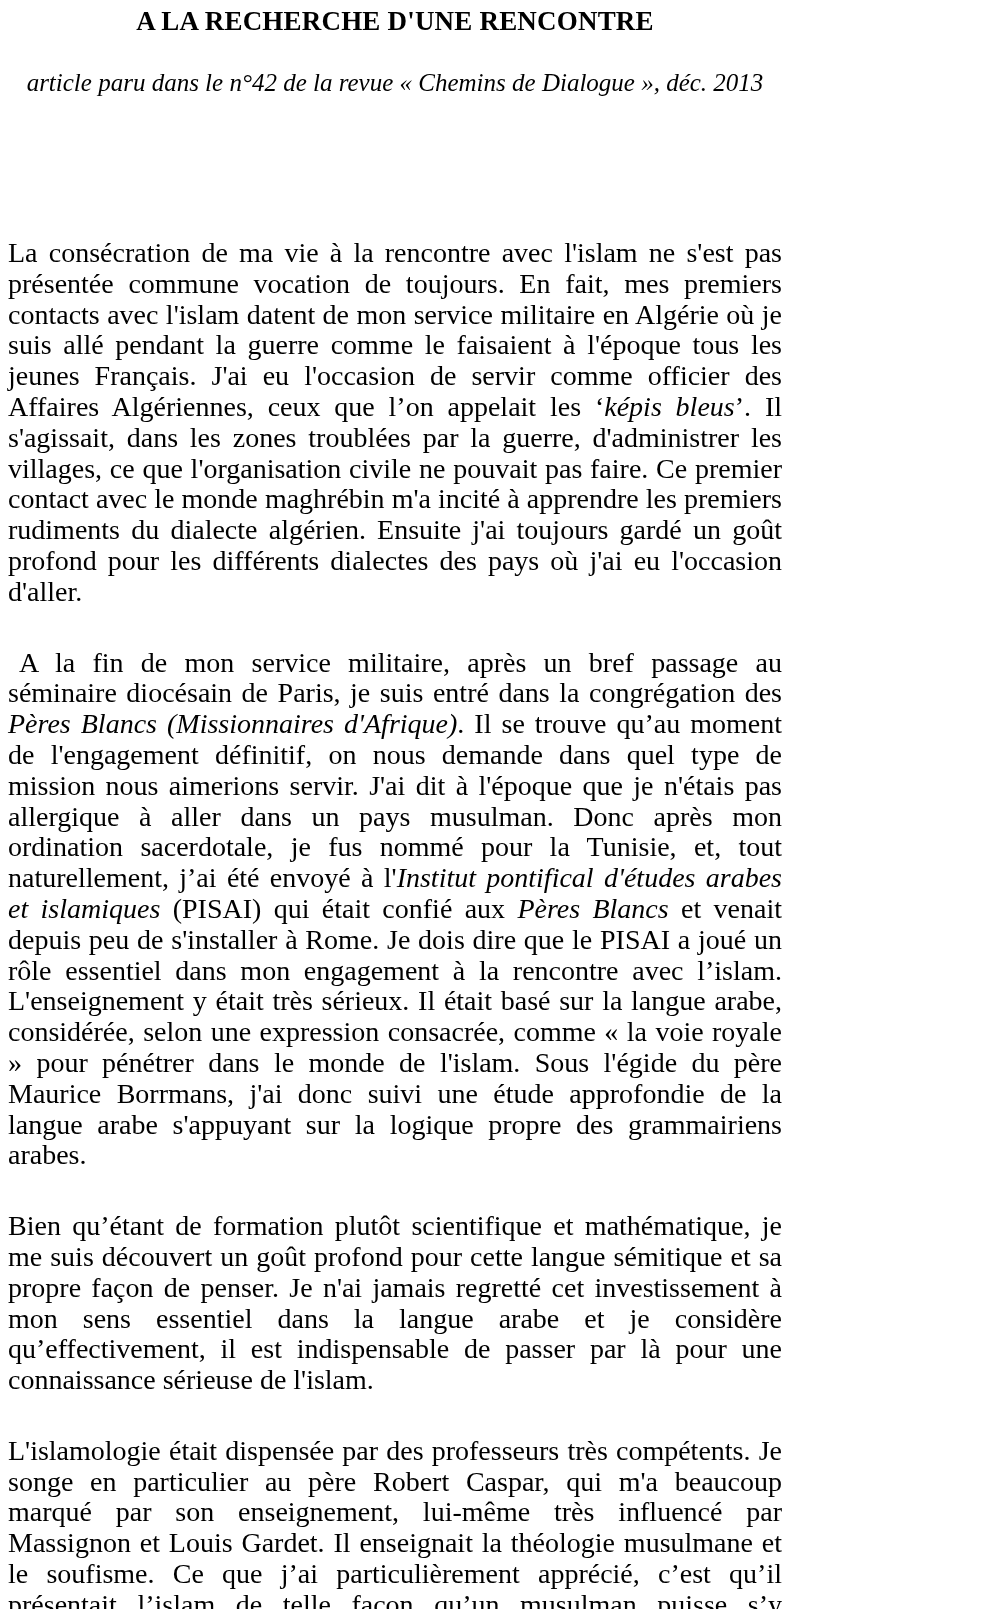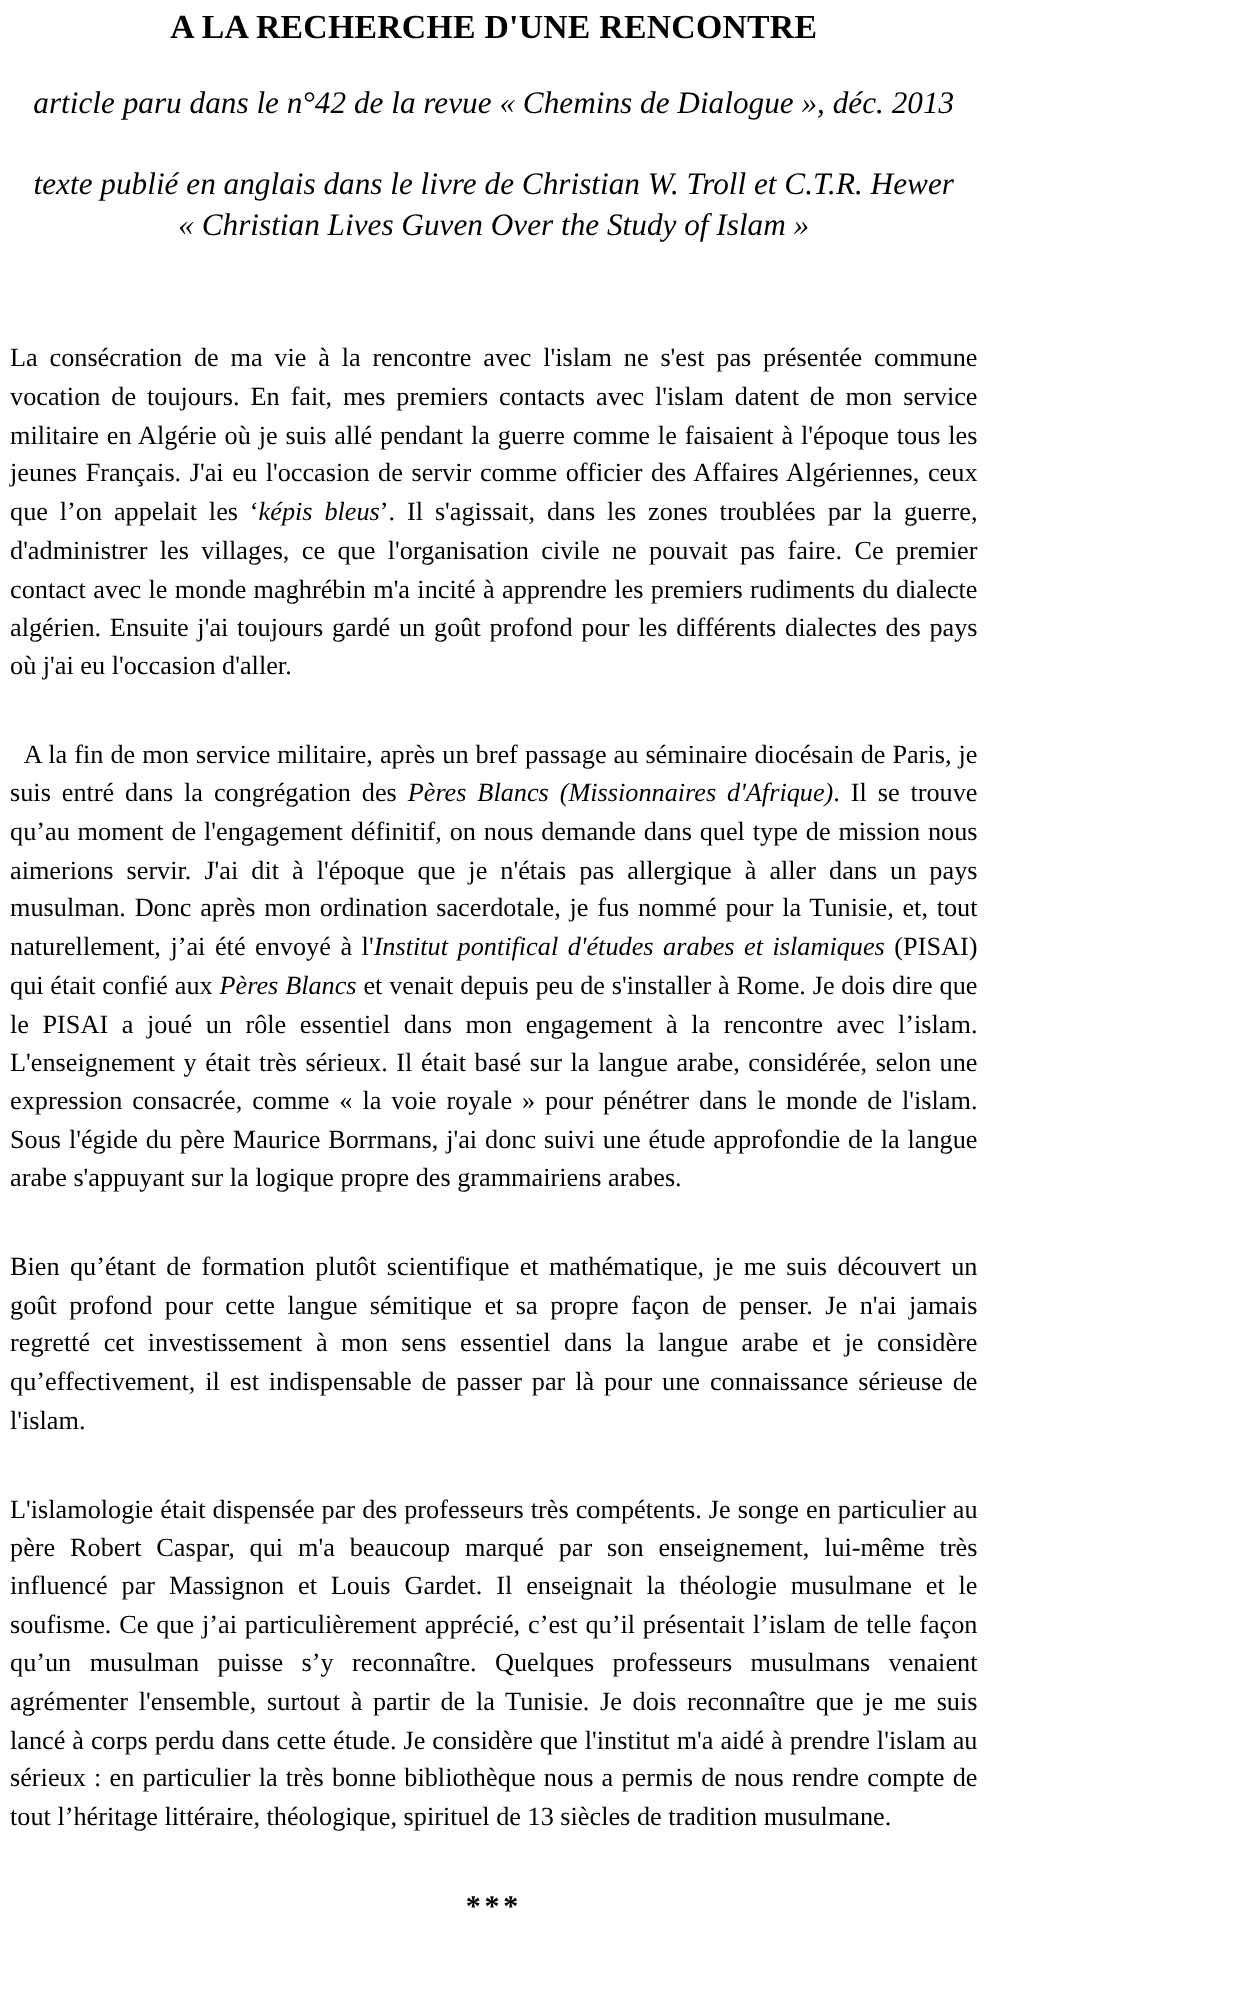--- a/index.html
+++ b/index.html
@@ -31,21 +31,21 @@
     font-style: italic;
     font-size: 25px;
     line-height: 33px;
     text-align: center;
     font-weight: normal;
   }
   .subtitle.ref   { margin-top: 28px; }
   .subtitle.publ  { margin-top: 32px; }
   .body-par {
     margin: 40px 0 0 0;
-    font-size: 21px;
+    font-size: 28px;
     line-height: 30.8px;
     text-align: justify;
   }
   .body-par.first { margin-top: 74px; }
   .body-par.indent { text-indent: 11px; }
   .it { font-style: italic; }
   .stars {
     margin: 42px 0 0 0;
     text-align: center;
     font-size: 24px;
@@ -56,22 +56,21 @@
 </style>
 </head>
 <body>
 
 <main class="page">
   <h1 class="doc-title">A LA RECHERCHE D'UNE RENCONTRE</h1>
 
   <p class="subtitle ref">article paru dans le n°42 de la revue « Chemins de Dialogue », déc. 2013</p>
 
   <p class="subtitle publ">
-    <span>texte publié en anglais dans le livre de Christian W. Troll et C.T.R. Hewer</span><br>
-    <span>« Christian Lives Guven Over the Study of Islam »</span>
+    <br>
   </p>
 
   <div>
       <p class="body-par first"><span>La consécration de ma vie à la rencontre avec l'islam ne s'est pas présentée commune vocation de toujours. En fait, mes premiers contacts avec l'islam datent de mon service militaire en Algérie où je suis allé pendant la guerre comme le faisaient à l'époque tous les jeunes Français. J'ai eu l'occasion de servir comme officier des Affaires Algériennes, ceux que l’on appelait les ‘</span><span class="it">képis bleus</span><span>’. Il s'agissait, dans les zones troublées par la guerre, d'administrer les villages, ce que l'organisation civile ne pouvait pas faire. Ce premier contact avec le monde maghrébin m'a incité à apprendre les premiers rudiments du dialecte algérien. Ensuite j'ai toujours gardé un goût profond pour les différents dialectes des pays où j'ai eu l'occasion d'aller.</span></p>
       <p class="body-par indent"><span>A la fin de mon service militaire, après un bref passage au séminaire diocésain de Paris, je suis entré dans la congrégation des </span><span class="it">Pères Blancs (Missionnaires d'Afrique)</span><span>. Il se trouve qu’au moment de l'engagement définitif, on nous demande dans quel type de mission nous aimerions servir. J'ai dit à l'époque que je n'étais pas allergique à aller dans un pays musulman. Donc après mon ordination sacerdotale, je fus nommé pour la Tunisie, et, tout naturellement, j’ai été envoyé à l'</span><span class="it">Institut pontifical d'études arabes et islamiques</span><span> (PISAI) qui était confié aux </span><span class="it">Pères Blancs</span><span> et venait depuis peu de s'installer à Rome. Je dois dire que le PISAI a joué un rôle essentiel dans mon engagement à la rencontre avec l’islam. L'enseignement y était très sérieux. Il était basé sur la langue arabe, considérée, selon une expression consacrée, comme « la voie royale » pour pénétrer dans le monde de l'islam. Sous l'égide du père Maurice Borrmans, j'ai donc suivi une étude approfondie de la langue arabe s'appuyant sur la logique propre des grammairiens arabes.</span></p>
       <p class="body-par"><span>Bien qu’étant de formation plutôt scientifique et mathématique, je me suis découvert un goût profond pour cette langue sémitique et sa propre façon de penser. Je n'ai jamais regretté cet investissement à mon sens essentiel dans la langue arabe et je considère qu’effectivement, il est indispensable de passer par là pour une connaissance sérieuse de l'islam.</span></p>
       <p class="body-par"><span>L'islamologie était dispensée par des professeurs très compétents. Je songe en particulier au père Robert Caspar, qui m'a beaucoup marqué par son enseignement, lui-même très influencé par Massignon et Louis Gardet. Il enseignait la théologie musulmane et le soufisme. Ce que j’ai particulièrement apprécié, c’est qu’il présentait l’islam de telle façon qu’un musulman puisse s’y reconnaître. Quelques professeurs musulmans venaient agrémenter l'ensemble, surtout à partir de la Tunisie. Je dois reconnaître que je me suis lancé à corps perdu dans cette étude. Je considère que l'institut m'a aidé à prendre l'islam au sérieux : en particulier la très bonne bibliothèque nous a permis de nous rendre compte de tout l’héritage littéraire, théologique, spirituel de 13 siècles de tradition musulmane.</span></p>
     </div>
 
   <p class="stars">***</p>

